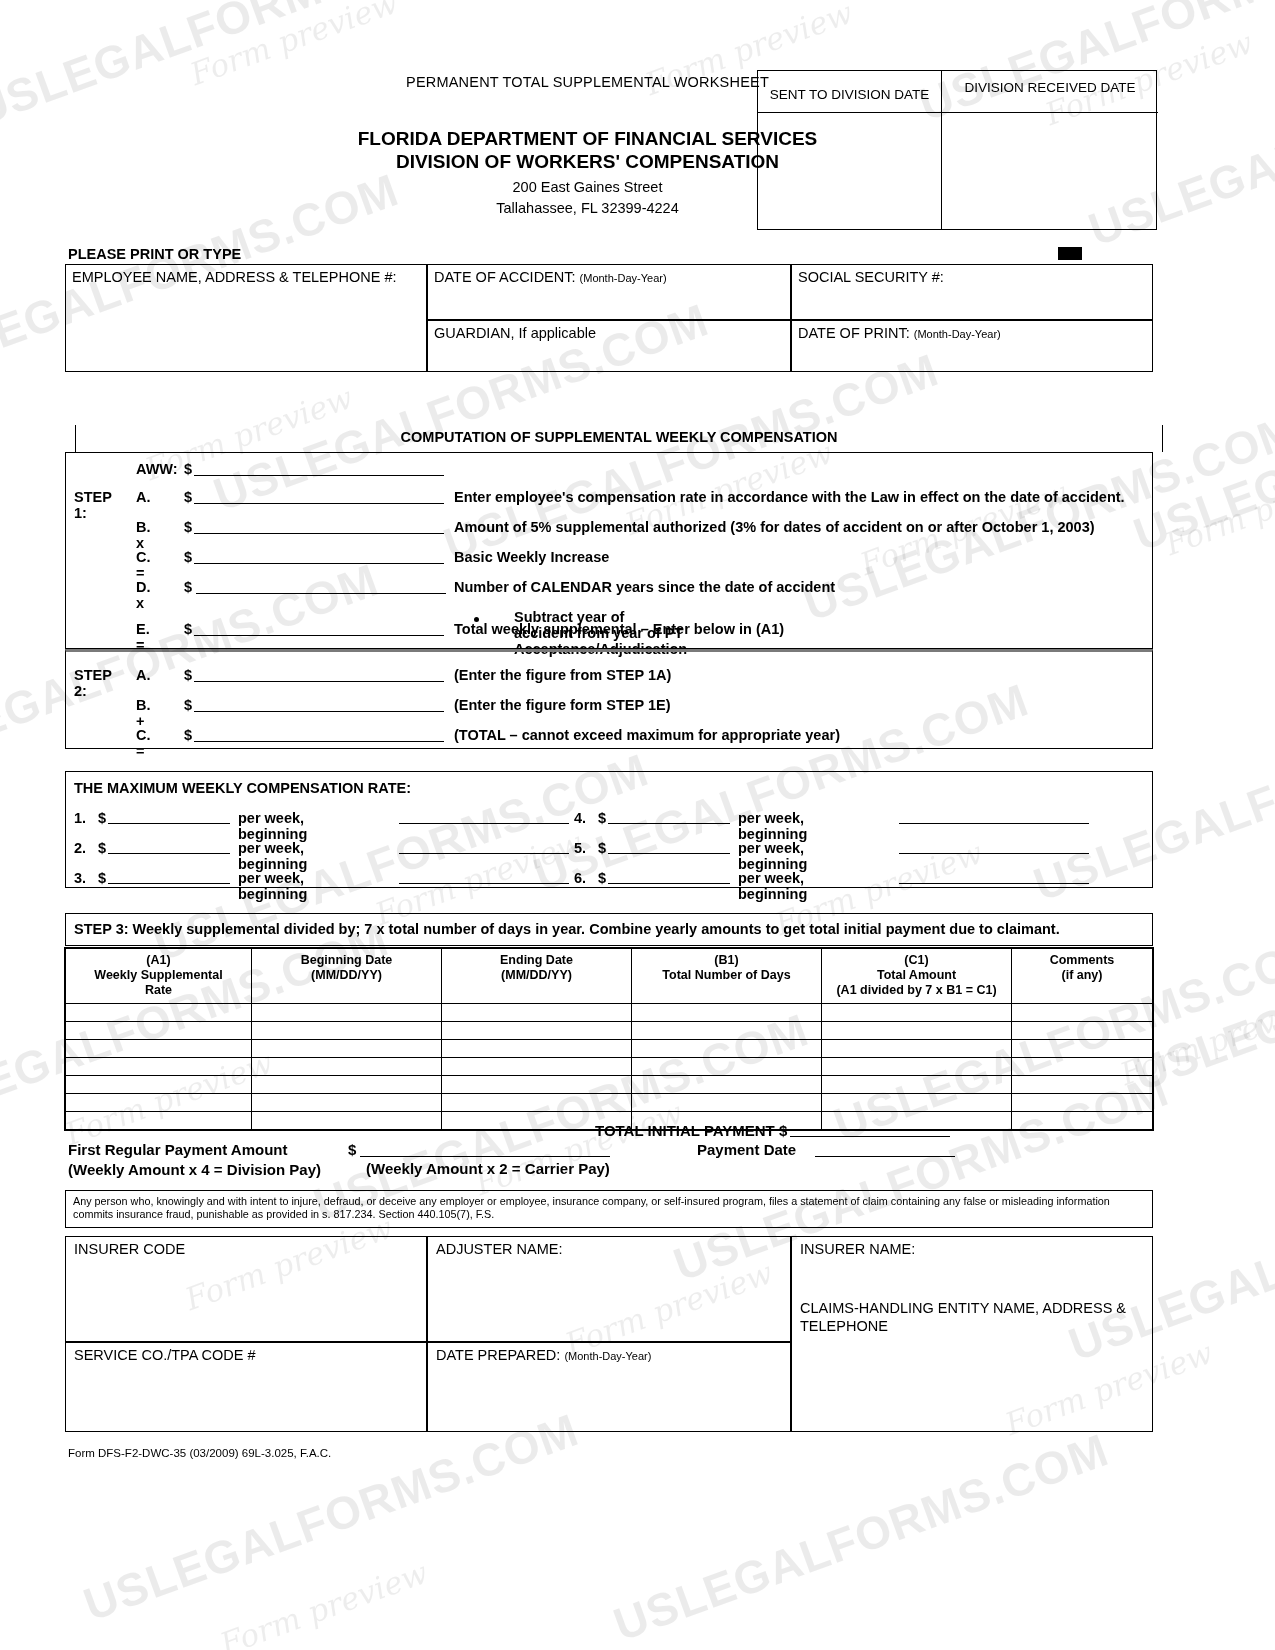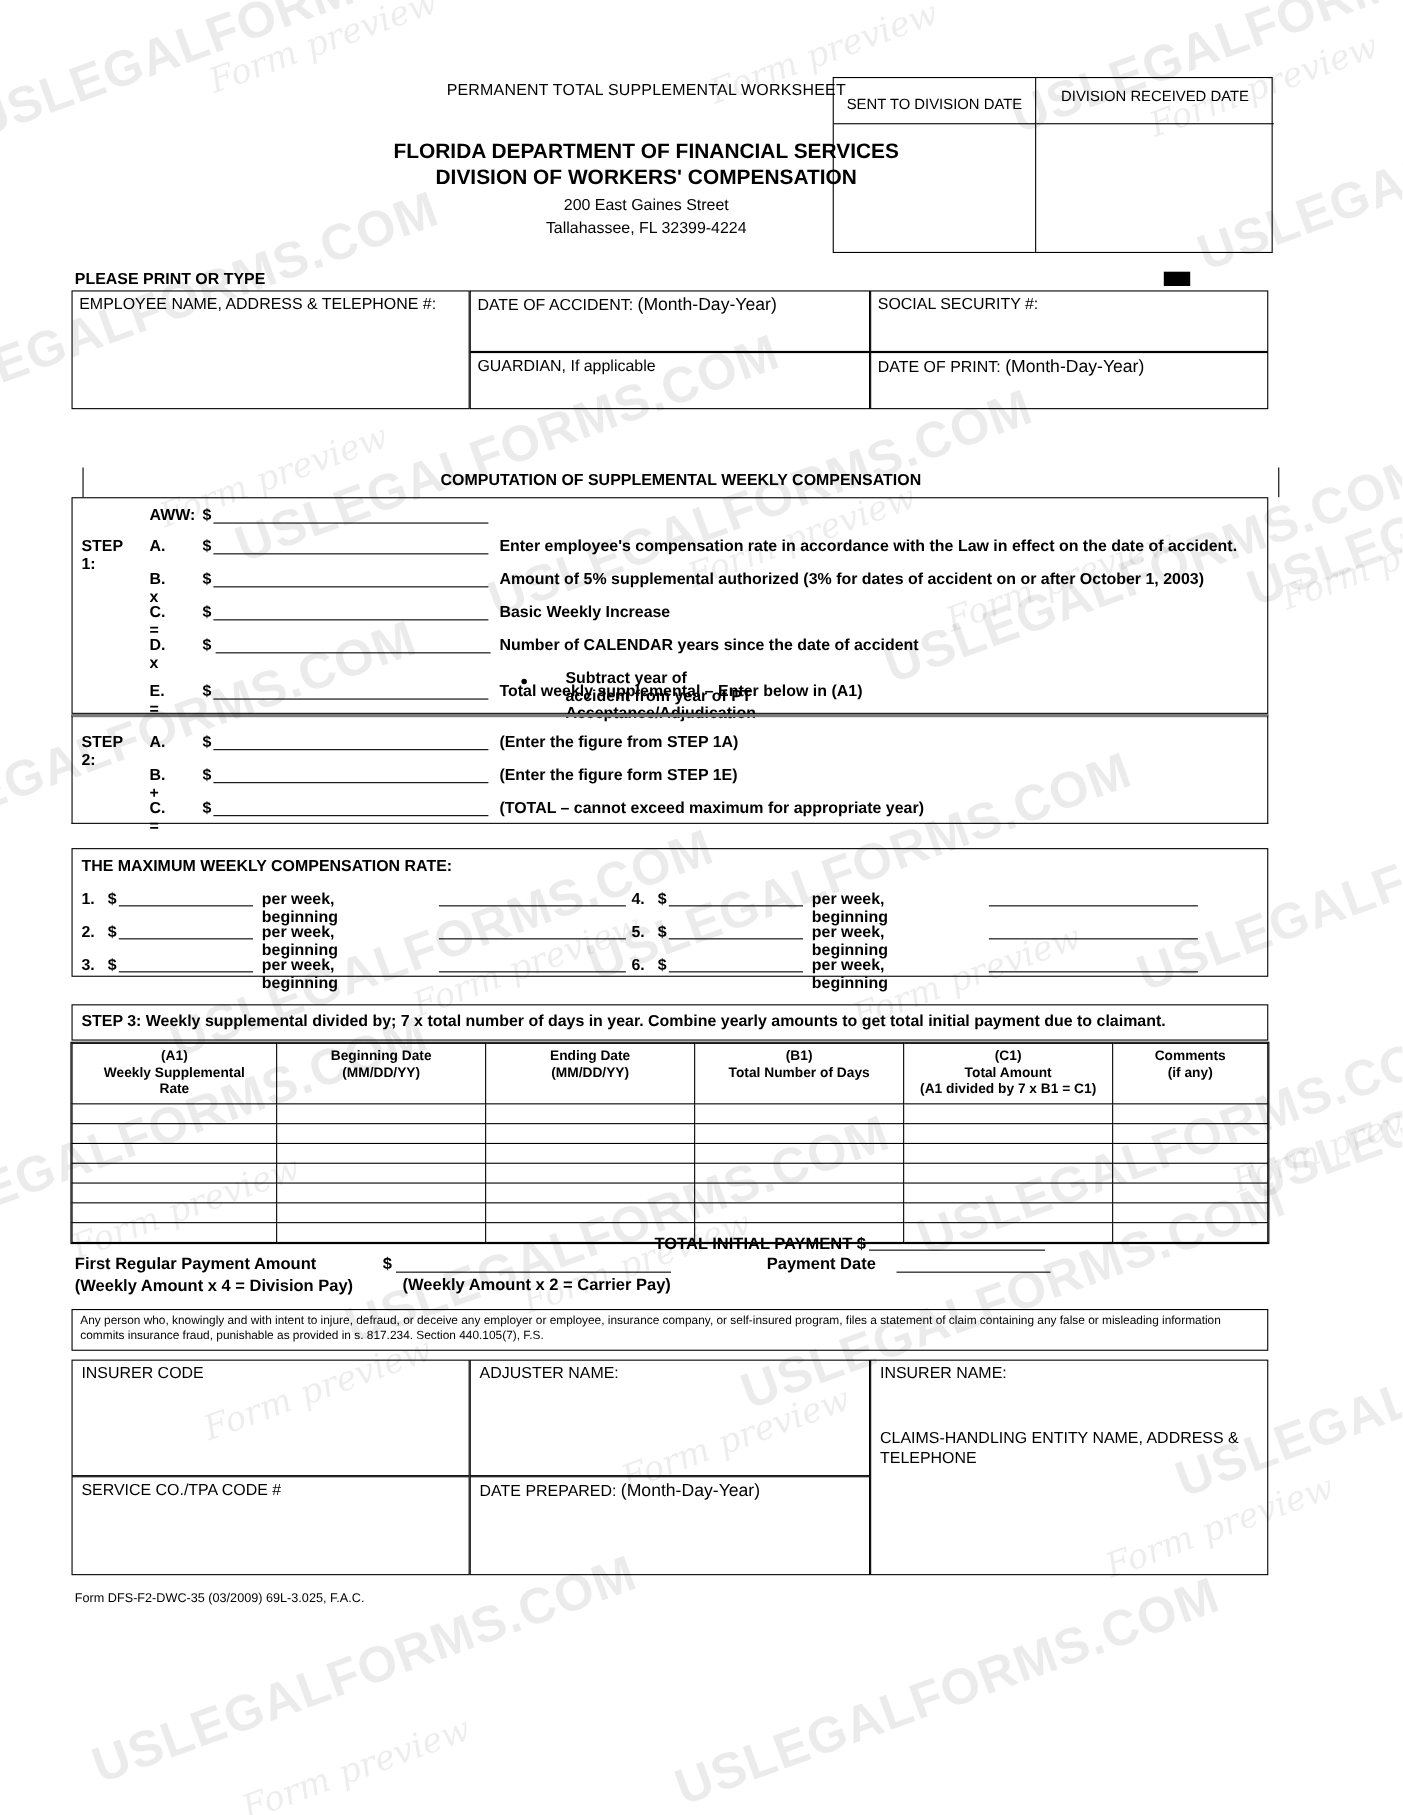--- a/index.html
+++ b/index.html
@@ -85,21 +85,21 @@
   .empbox .cell {
     position:absolute; border:1.1px solid #000;
     font-size:14.5px; padding:4px 6px 0 6px;
   }
   .c-emp   { left:0;   top:0;  width:362px; height:108px; }
   .c-doa   { left:362px; top:0;  width:364px; height:56px; }
   .c-ssn   { left:726px; top:0;  width:362px; height:56px;
              border-top:1.6px dashed #000; border-right:1.6px dashed #000; }
   .c-guard { left:362px; top:56px; width:364px; height:52px; }
   .c-dob   { left:726px; top:56px; width:362px; height:52px; }
-  .small-note { font-size:16px; }
+  .small-note { font-size:11px; }
 
   
   .ptband {
     position:absolute; left:65px; top:389px; width:1088px; height:36px;
     border:1.3px solid #000; border-bottom:none;
   }
   .ptband .lbl {
     position:absolute; left:8px; top:8px; font-size:14.5px; font-weight:bold;
   }
   .ptline {

